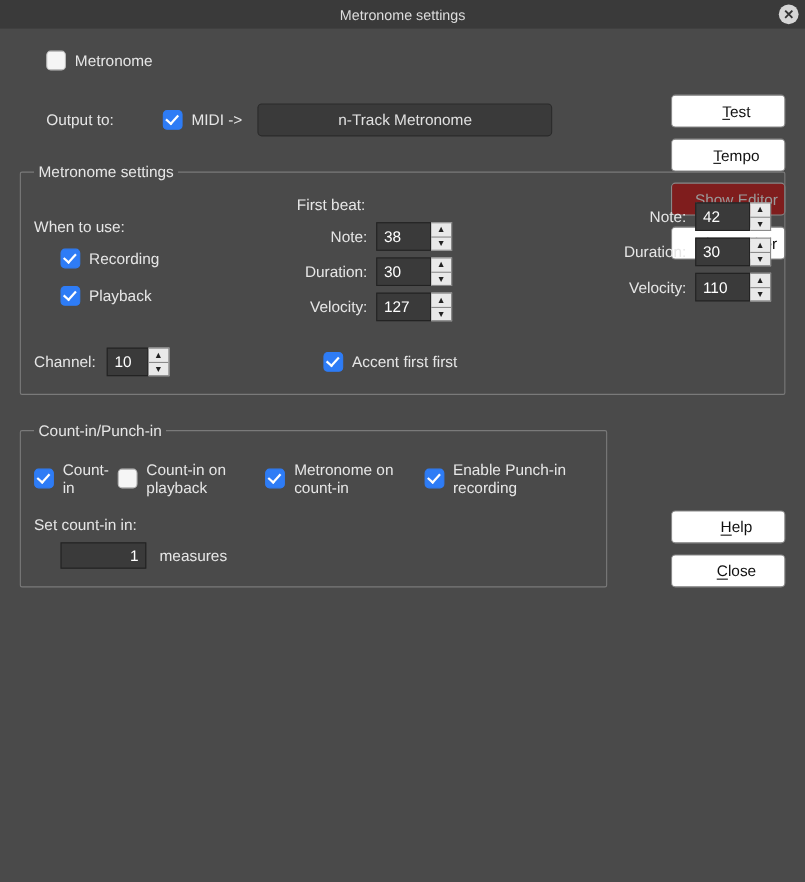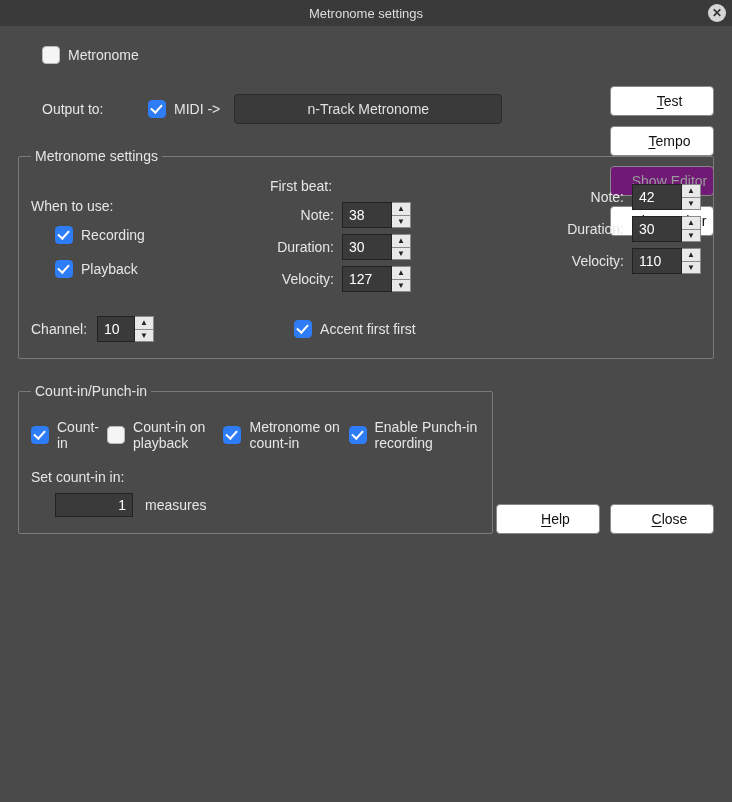--- a/index.html
+++ b/index.html
@@ -6,21 +6,21 @@
   body { margin:0; padding:0; background:#4a4a4a; color:#e6e6e6; width:732px; }
   .titlebar { height:26px; background:#3a3a3a; display:flex; align-items:center; justify-content:center; position:relative; font-size:13px; color:#ddd; }
   .titlebar .close { position:absolute; right:6px; top:4px; width:18px; height:18px; border-radius:50%; background:#d6d6d6; color:#333; display:flex; align-items:center; justify-content:center; font-weight:bold; font-size:12px; cursor:pointer;}
   .content { padding:12px 18px 18px 18px; position:relative; }
   .checkbox { display:inline-flex; align-items:center; gap:8px; font-size:14px; cursor:pointer; }
   .cb { width:18px; height:18px; border-radius:4px; background:#f5f5f5; border:1px solid #bbb; position:relative; flex-shrink:0;}
   .cb.checked { background:#2e7cf6; border-color:#2e7cf6; }
   .cb.checked::after { content:""; position:absolute; left:4px; top:1px; width:5px; height:9px; border:solid #fff; border-width:0 2px 2px 0; transform:rotate(42deg); }
   .label { font-size:14px; color:#e6e6e6; }
   .btn { background:#fff; color:#111; border:1px solid #888; border-radius:4px; height:30px; min-width:104px; font-size:14px; display:flex; align-items:center; justify-content:center; cursor:pointer; user-select:none;padding-left:15px;}
-  .btn.disabled { color:#9a9a9a; background:#701a75; cursor:default;}
+  .btn.disabled { color:#9a9a9a; background:#7f1d1d; cursor:default;}
   .btn .ul { text-decoration:underline; text-underline-offset:2px; }
   .sidebtns { position:absolute; right:18px; top:60px; display:flex; flex-direction:column; gap:10px; }
   .row { display:flex; align-items:center; gap:14px;padding-left:24px; }
   .darkbtn { background:#3a3a3a; color:#e0e0e0; border:1px solid #2a2a2a; border-radius:4px; height:30px; width:268px; display:flex; align-items:center; justify-content:center; font-size:14px; cursor:pointer;}
   .select { background:#fff; color:#111; border:1px solid #888; border-radius:2px; height:28px; width:275px; display:flex; align-items:center; justify-content:space-between; padding:0 8px 0 8px; font-size:14px; cursor:pointer;}
   .select .chev { font-size:11px; color:#444; }
   .knob-wrap { width:80px; height:80px; border-radius:50%; background:#2b2b2b; display:flex; align-items:center; justify-content:center; position:relative;}
   .knob-inner { width:56px; height:56px; border-radius:50%; background:#4a4a4a; border:1px solid #222; position:relative;}
   .knob-dot { width:7px; height:7px; border-radius:50%; background:#3fe04a; position:absolute; left:34px; top:8px;}
   fieldset { border:1px solid #7a7a7a; border-radius:2px; margin:24px 0 0 0; padding:14px 12px 16px 12px; position:relative;}
@@ -28,24 +28,24 @@
   .beatcol { flex:1; }
   .beatcol h4 { margin:0 0 8px 0; font-weight:normal; text-align:center; font-size:14px;}
   .spinrow { display:flex; align-items:center; gap:8px; justify-content:flex-end; margin:6px 0; }
   .spinrow .lbl { font-size:14px; }
   .numbox { display:flex; }
   .numinput { background:#3a3a3a; color:#fff; border:1px solid #222; width:50px; height:26px; font-size:14px; padding-left:6px; display:flex; align-items:center;}
   .spinner { width:19px; height:26px; background:#e9e9e9; border:1px solid #8a8a8a; border-left:none; display:flex; flex-direction:column;}
   .spinner div { flex:1; display:flex; align-items:center; justify-content:center; font-size:8px; color:#222; cursor:pointer; }
   .spinner div:first-child { border-bottom:1px solid #8a8a8a;}
   .measure-input { background:#3a3a3a; color:#fff; border:1px solid #222; width:78px; height:24px; text-align:right; padding-right:6px; display:flex; align-items:center; justify-content:flex-end; font-size:14px;}
-  .bottombtns { position:absolute; right:18px; bottom:18px; display:flex; flex-direction:row; gap:10px;align-items:flex-end;}
+  .bottombtns { position:absolute; right:18px; bottom:18px; display:flex; flex-direction:column; gap:10px;align-items:flex-end;}
   .left-when { width:160px; }
   .left-when .checkbox { margin:6px 0;padding-left:24px; }
-  fieldset.small { width:475px; }
+  fieldset.small { width:534px; }
   .volume-row { margin-top:18px; }
   .channel-row { margin-top:18px; display:flex; align-items:center; gap:10px;}
   .accent-row { display:inline-flex; margin-left:130px;}
 </style>
 </head>
 <body>
 
 <div class="titlebar">
   <span>Metronome settings</span>
   <div class="close">✕</div>

